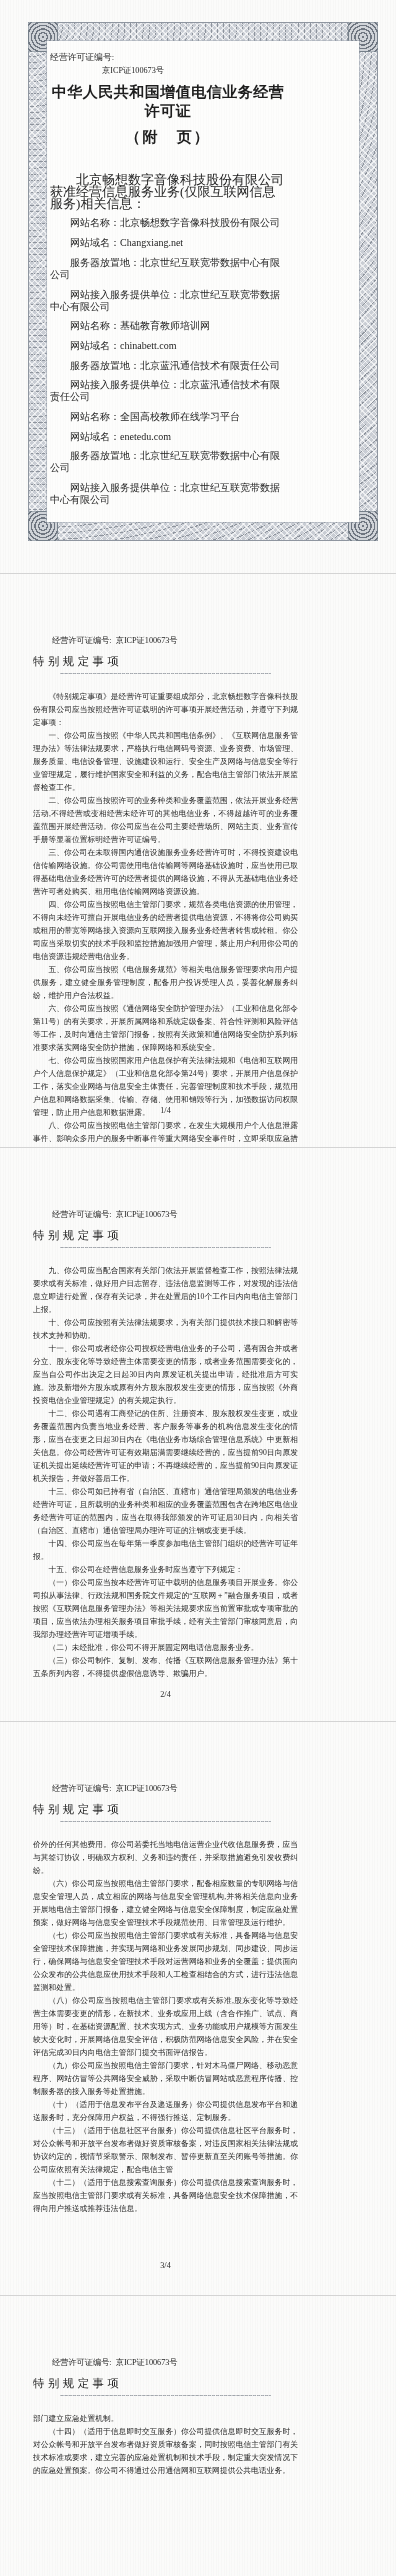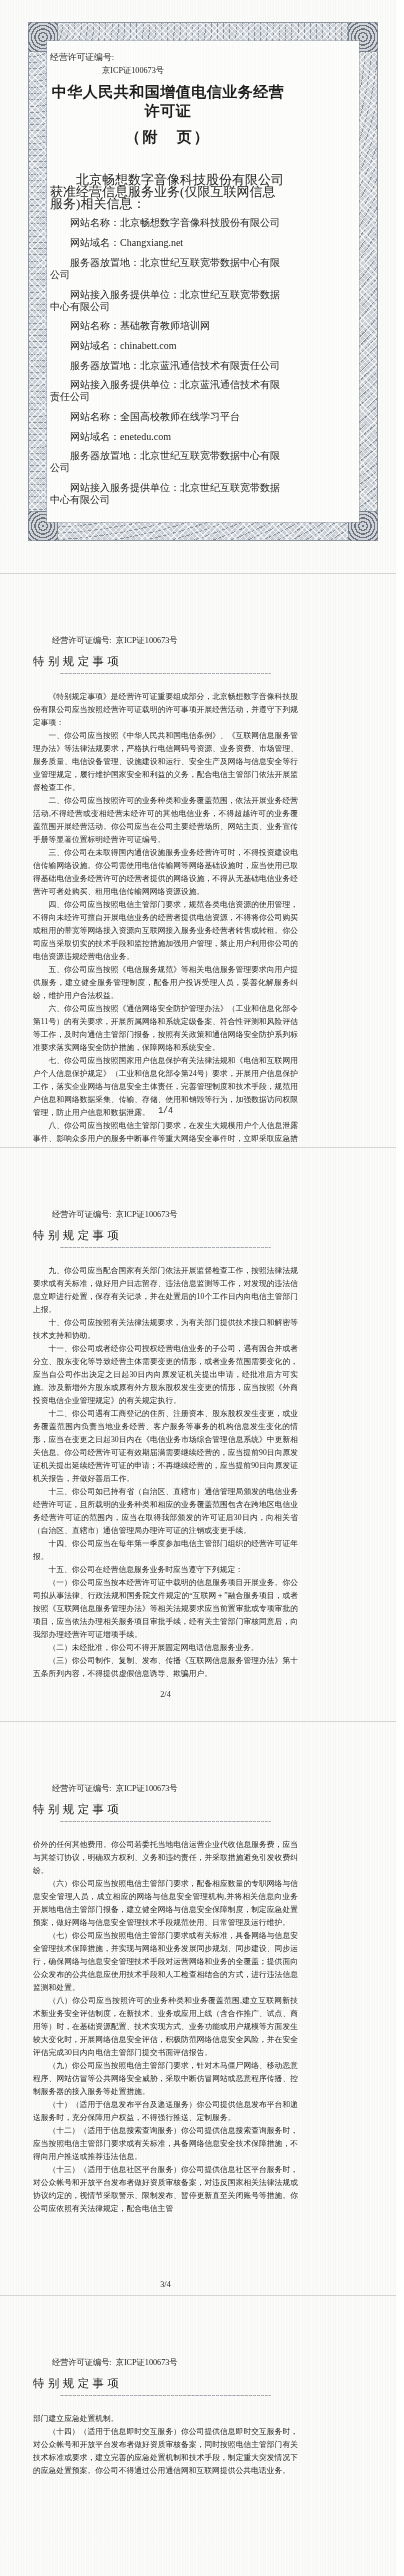--- a/index.html
+++ b/index.html
@@ -64,23 +64,23 @@
     background-size:4.1px 3.1px;background-repeat:repeat-x;
     opacity:.8;
   }
   .prov-body{
     margin:13.4px 0 0 33px;width:265px;
     font-size:7.7px;line-height:13px;text-align:justify;letter-spacing:0.1px;
   }
   .prov-body p{margin:0;text-indent:2em;}
   .prov-body p.no-indent{text-indent:0;}
   .page-num{position:absolute;left:33px;width:265px;text-align:center;font-size:8.2px;color:#2a2a2a;}
-  .p1 .page-num{top:532px;font-family:Liberation Mono, monospace;}
+  .p1 .page-num{top:532px;}
   .p2 .page-num{top:542px;}
-  .p3 .page-num{top:558px;}
+  .p3 .page-num{top:539px;}
 </style>
 </head>
 <body>
 
 <div>
 
   <section class="sheet">
     <div class="cert-frame">
       <div class="corner tl"></div>
       <div class="corner tr"></div>
@@ -158,25 +158,25 @@
   <section class="sheet prov p3">
     <div class="head-line">
       <span>经营许可证编号:</span><span class="num">京ICP证100673号</span>
     </div>
     <div class="prov-title">特别规定事项</div>
     <div class="wavy"></div>
     <div class="prov-body" id="prov-body-2">
         <p class="no-indent">价外的任何其他费用。你公司若委托当地电信运营企业代收信息服务费，应当与其签订协议，明确双方权利、义务和违约责任，并采取措施避免引发收费纠纷。</p>
         <p>（六）你公司应当按照电信主管部门要求，配备相应数量的专职网络与信息安全管理人员，成立相应的网络与信息安全管理机构,并将相关信息向业务开展地电信主管部门报备，建立健全网络与信息安全保障制度，制定应急处置预案，做好网络与信息安全管理技术手段规范使用、日常管理及运行维护。</p>
         <p>（七）你公司应当按照电信主管部门要求或有关标准，具备网络与信息安全管理技术保障措施，并实现与网络和业务发展同步规划、同步建设、同步运行，确保网络与信息安全管理技术手段对运营网络和业务的全覆盖；提供面向公众发布的公共信息应使用技术手段和人工检查相结合的方式，进行违法信息监测和处置。</p>
-        <p>（八）你公司应当按照许可的业务种类和业务覆盖范围,建立互联网新技术新业务安全评估制度，在新技术、业务或应用上线（含合作推广、试点、商用等）时，在基础资源配置、技术实现方式、业务功能或用户规模等方面发生较大变化时，开展网络信息安全评估，积极防范网络信息安全风险，并在安全评估完成30日内向电信主管部门提交书面评估报告。</p>
+        <p>（八）你公司应当按照电信主管部门要求或有关标准,股东变化等导致经营主体需要变更的情形，在新技术、业务或应用上线（含合作推广、试点、商用等）时，在基础资源配置、技术实现方式、业务功能或用户规模等方面发生较大变化时，开展网络信息安全评估，积极防范网络信息安全风险，并在安全评估完成30日内向电信主管部门提交书面评估报告。</p>
         <p>（九）你公司应当按照电信主管部门要求，针对木马僵尸网络、移动恶意程序、网站仿冒等公共网络安全威胁，采取中断仿冒网站或恶意程序传播、控制服务器的接入服务等处置措施。</p>
         <p>（十）（适用于信息发布平台及递送服务）你公司提供信息发布平台和递送服务时，充分保障用户权益，不得强行推送、定制服务。</p>
+        <p>（十三）（适用于信息社区平台服务）你公司提供信息社区平台服务时，对公众帐号和开放平台发布者做好资质审核备案，对违反国家相关法律法规或协议约定的，视情节采取警示、限制发布、暂停更新直至关闭账号等措施。你公司应依照有关法律规定，配合电信主管</p>
         <p>（十二）（适用于信息搜索查询服务）你公司提供信息搜索查询服务时，应当按照电信主管部门要求或有关标准，具备网络信息安全技术保障措施，不得向用户推送或推荐违法信息。</p>
-        <p>（十三）（适用于信息社区平台服务）你公司提供信息社区平台服务时，对公众帐号和开放平台发布者做好资质审核备案，对违反国家相关法律法规或协议约定的，视情节采取警示、限制发布、暂停更新直至关闭账号等措施。你公司应依照有关法律规定，配合电信主管</p>
       </div>
     <div class="page-num">3/4</div>
   </section>
 
   <section class="sheet prov p4">
     <div class="head-line">
       <span>经营许可证编号:</span><span class="num">京ICP证100673号</span>
     </div>
     <div class="prov-title">特别规定事项</div>
     <div class="wavy"></div>

